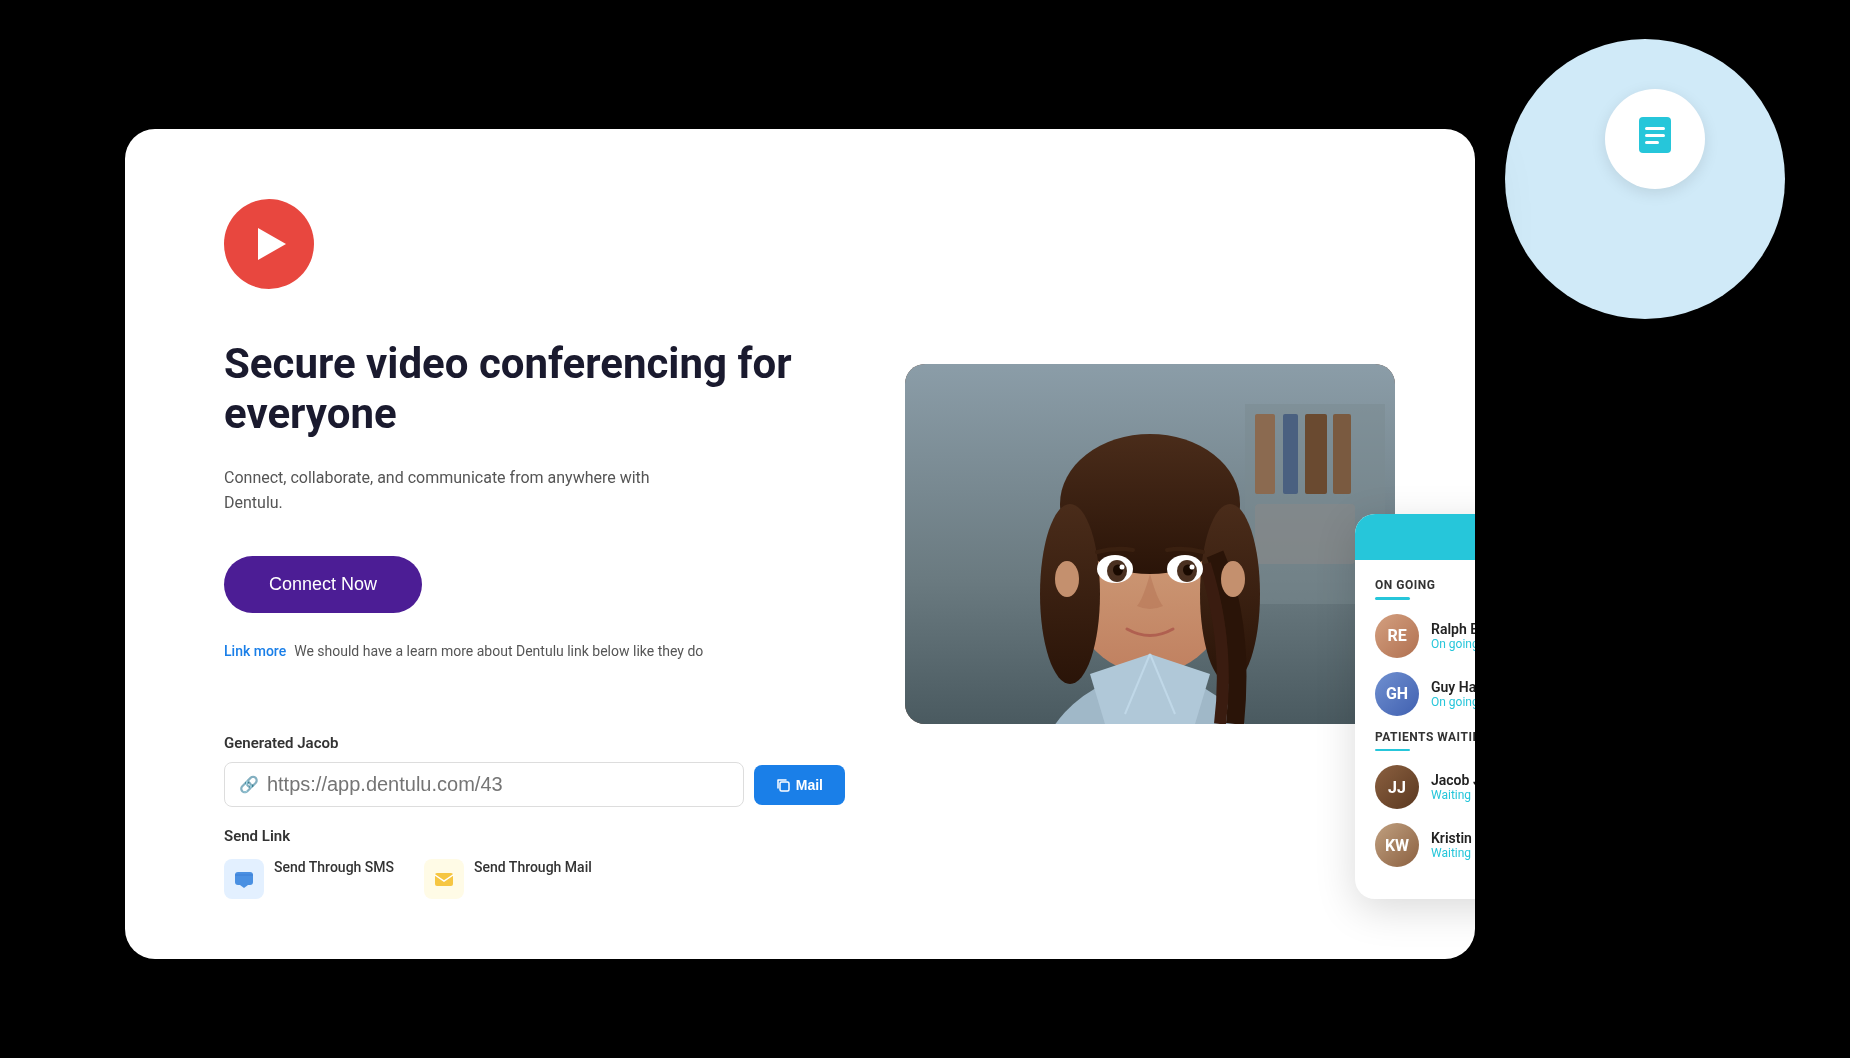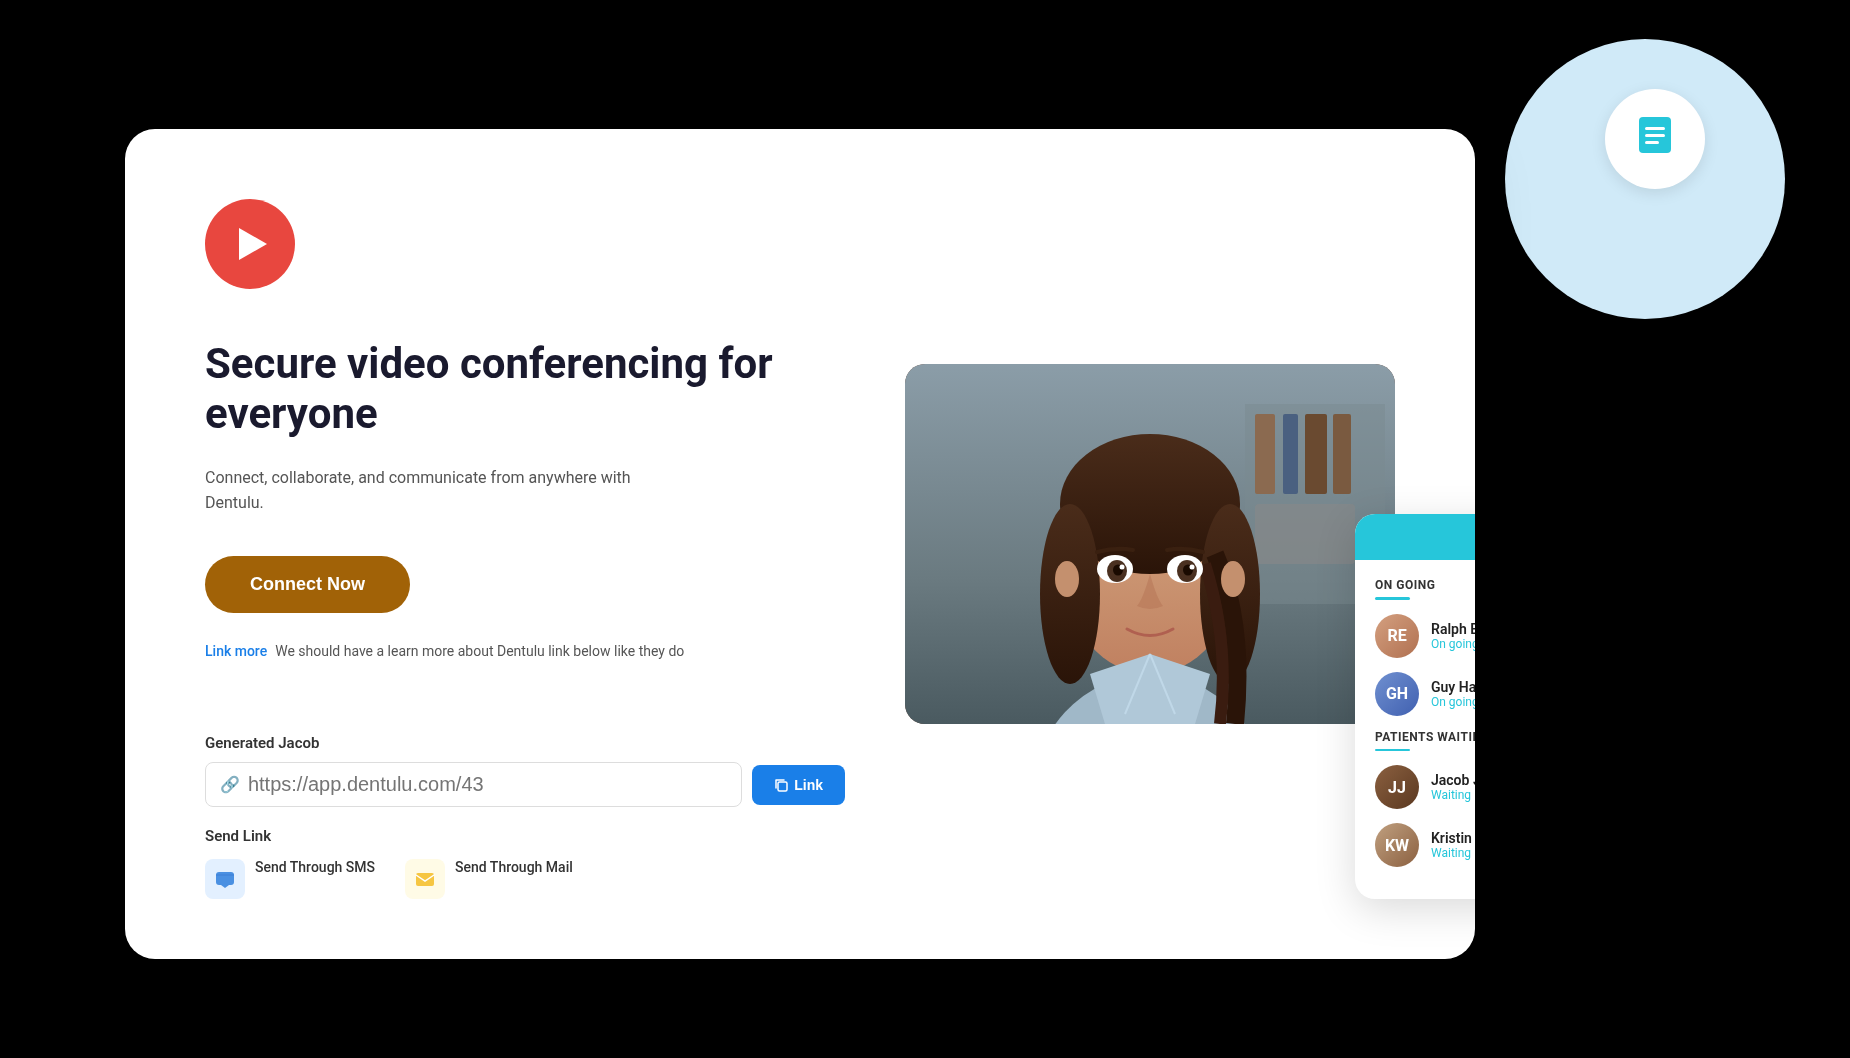--- a/index.html
+++ b/index.html
@@ -74,20 +74,21 @@
       gap: 60px;
     }
 
     
     .left-panel {
       flex: 1;
       display: flex;
       flex-direction: column;
       justify-content: flex-start;
       padding-top: 10px;
+      margin-left: 19px;
     }
 
     .play-icon-circle {
       width: 90px;
       height: 90px;
       background: #e8473f;
       border-radius: 50%;
       display: flex;
       align-items: center;
       justify-content: center;
@@ -114,27 +115,27 @@
 
     .hero-desc {
       font-size: 16px;
       color: #555;
       line-height: 1.6;
       margin-bottom: 40px;
       max-width: 480px;
     }
 
     .connect-btn {
-      background: #a16207;
+      background: #4c1d95;
       color: white;
       border: none;
       border-radius: 30px;
       padding: 18px 45px;
       font-size: 18px;
-      font-weight: 700;
+      font-weight: 400;
       cursor: pointer;
       width: fit-content;
       margin-bottom: 30px;
     }
 
     .learn-more-row {
       display: flex;
       align-items: center;
       gap: 8px;
       font-size: 14px;
@@ -435,21 +436,21 @@
           <div class="link-input-row">
             <div class="link-input-wrapper">
               <span class="link-icon">🔗</span>
               <input class="link-input" type="text" placeholder="https://app.dentulu.com/43" style="">
             </div>
             <button class="copy-btn">
               <svg width="14" height="14" viewBox="0 0 14 14" fill="none">
                 <rect x="4" y="4" width="9" height="9" rx="1.5" stroke="white" stroke-width="1.5" fill="none"></rect>
                 <path d="M2 10V2h8" stroke="white" stroke-width="1.5" stroke-linecap="round" stroke-linejoin="round" fill="none"></path>
               </svg>
-              <span>Link</span>
+              <span>Mail</span>
             </button>
           </div>
 
           <div class="send-link-label">Send Link</div>
           <div class="send-options">
             <div class="send-option">
               <div class="send-option-icon sms-icon-bg">
                 <svg width="22" height="22" viewBox="0 0 22 22" fill="none">
                   <rect x="2" y="4" width="18" height="13" rx="3" fill="#4a90e2"></rect>
                   <rect x="2" y="6" width="18" height="2" fill="#3a7bd5" opacity="0.4"></rect>

